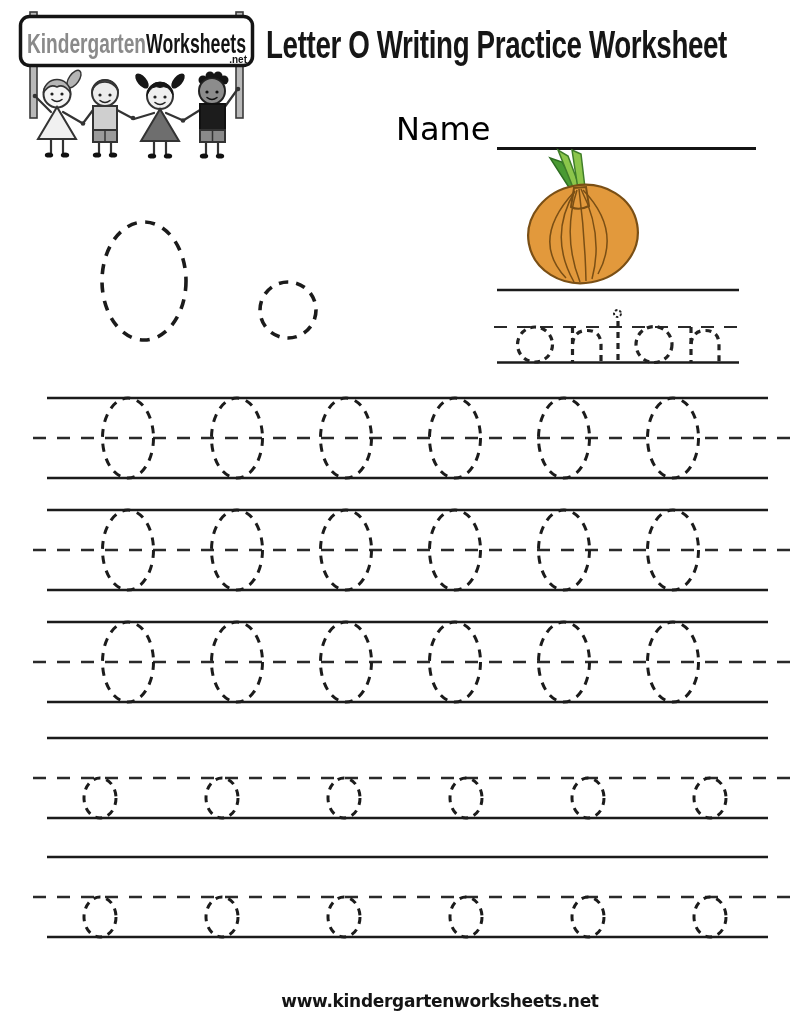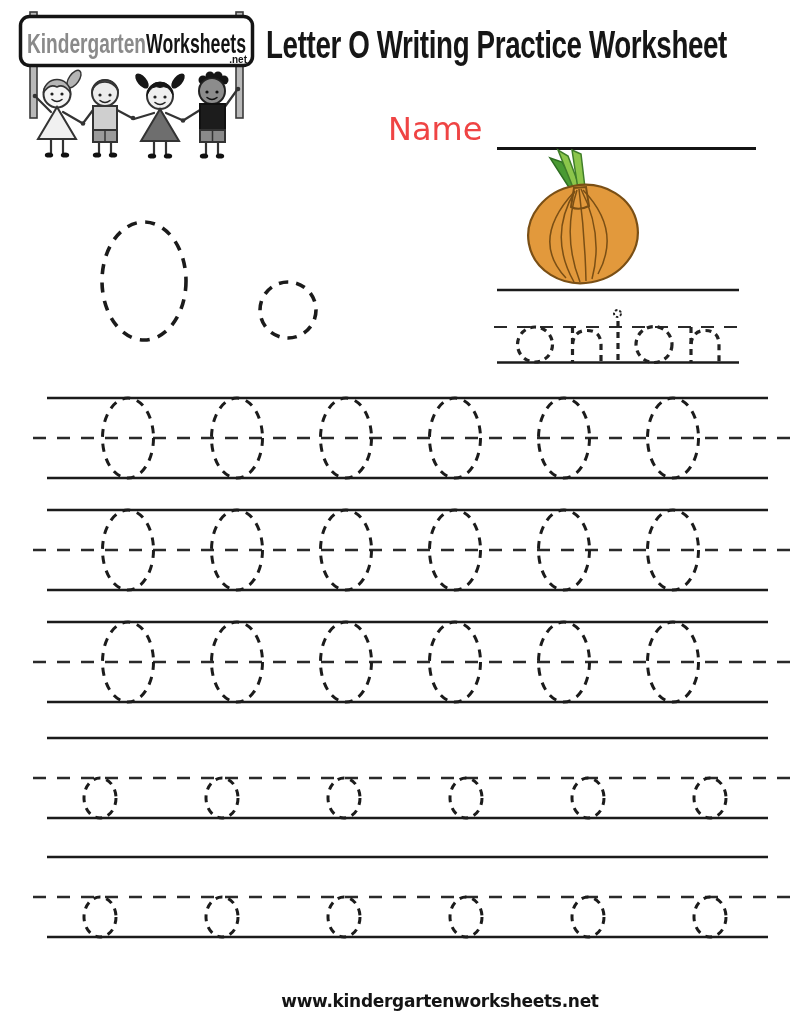--- a/index.html
+++ b/index.html
@@ -8,22 +8,22 @@
     overflow:hidden;font-family:"Liberation Sans",sans-serif;
   }
   .art{position:absolute;left:0;top:0;}
   .title{
     position:absolute;left:266px;top:24px;white-space:nowrap;
     font-family:"Liberation Sans",sans-serif;font-weight:bold;
     font-size:38px;color:#161616;letter-spacing:-0.5px;
     transform:scaleX(0.73);transform-origin:0 0;
   }
   .name-label{
-    position:absolute;left:388px;top:110px;
-    font-family:"DejaVu Sans",sans-serif;font-size:32px;color:#ef4444;
+    position:absolute;left:396px;top:110px;
+    font-family:"DejaVu Sans",sans-serif;font-size:32px;color:#000000;
   }
   .footer{
     position:absolute;left:0;top:991px;width:786px;text-align:center;
     font-family:"DejaVu Sans",sans-serif;font-weight:bold;
     font-size:17px;letter-spacing:-0.3px;color:#141414;padding-left:47px;
   }
 </style>
 </head>
 <body>
 

